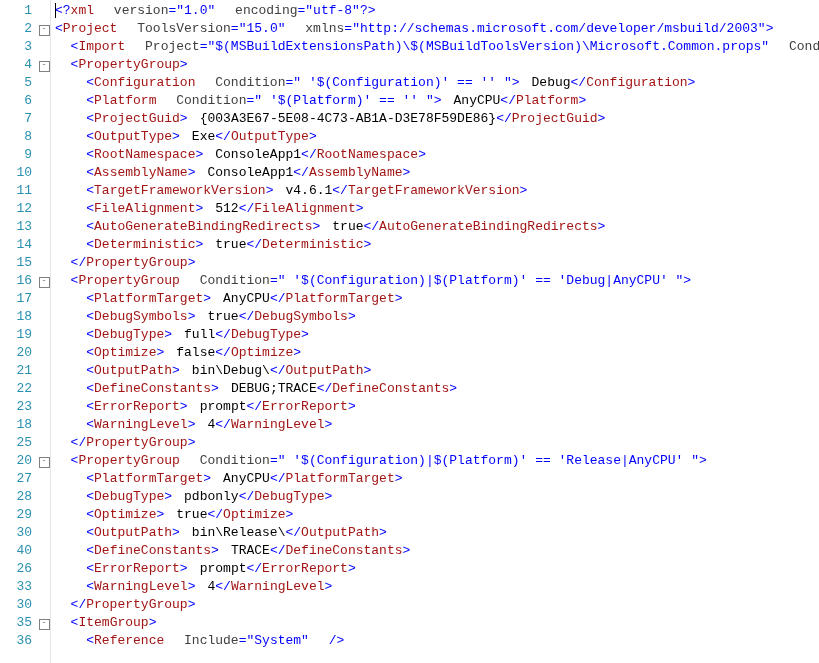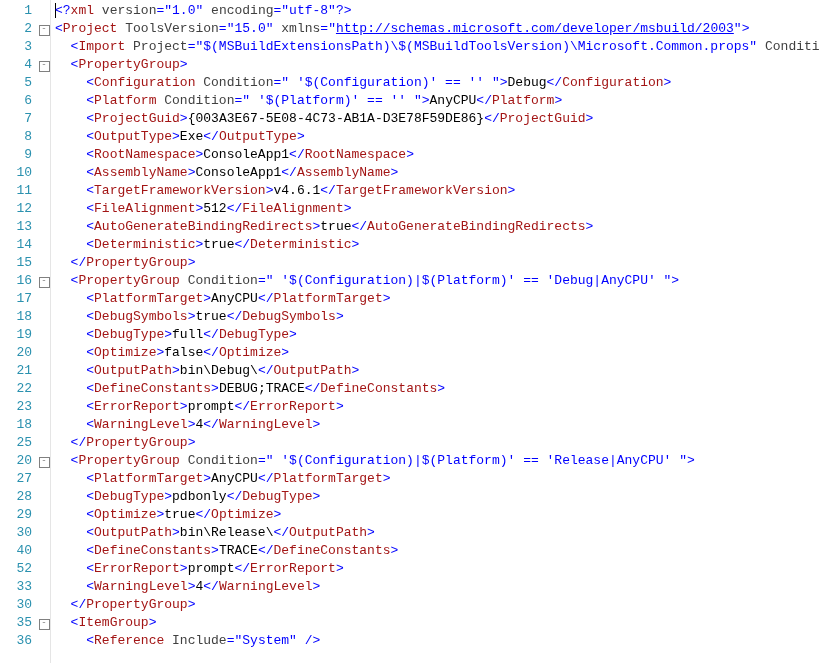--- a/index.html
+++ b/index.html
@@ -62,22 +62,22 @@
     overflow: hidden;
     flex: 1;
   }
   .code div.line {
     height: 18px;
   }
   .p { color: #0000ff; }   
   .t { color: #a31515; }   
   .a { color: #404040; }   
   .s { color: #0000ff; }   
-  .k { color: #000000; }   
-  .lnk { color: #0000ff; text-decoration: underline; }
+  .k { color: #000000; margin-left: 12px; }   
+  .lnk { color: #0000ff; }
   .cur {
     display: inline-block;
     width: 0;
     border-left: 1px solid #000;
     height: 15px;
     vertical-align: middle;
     margin-right: -1px;
   }
 </style>
 </head>
@@ -109,21 +109,21 @@
       <div>22</div>
       <div>23</div>
       <div>18</div>
       <div>25</div>
       <div>20</div>
       <div>27</div>
       <div>28</div>
       <div>29</div>
       <div>30</div>
       <div>40</div>
-      <div>52</div>
+      <div>26</div>
       <div>33</div>
       <div>30</div>
       <div>35</div>
       <div>36</div>
     </div>
   <div class="fold" id="fold">
       <div></div>
       <div><span class="box">-</span></div>
       <div></div>
       <div><span class="box">-</span></div>

